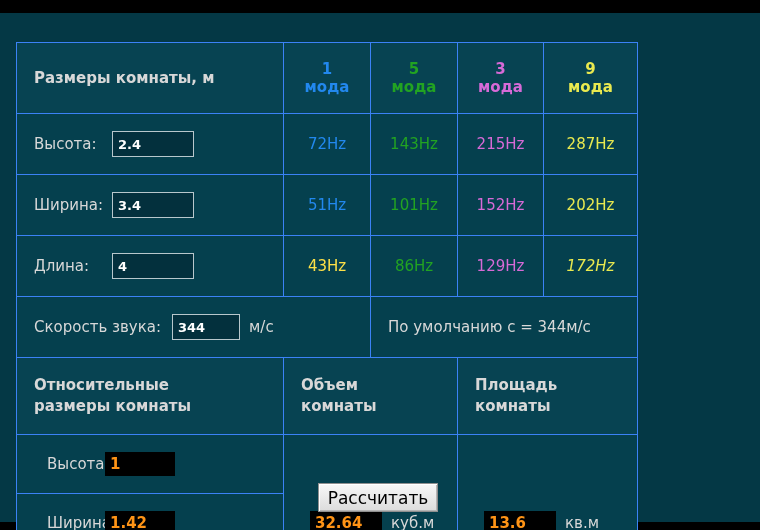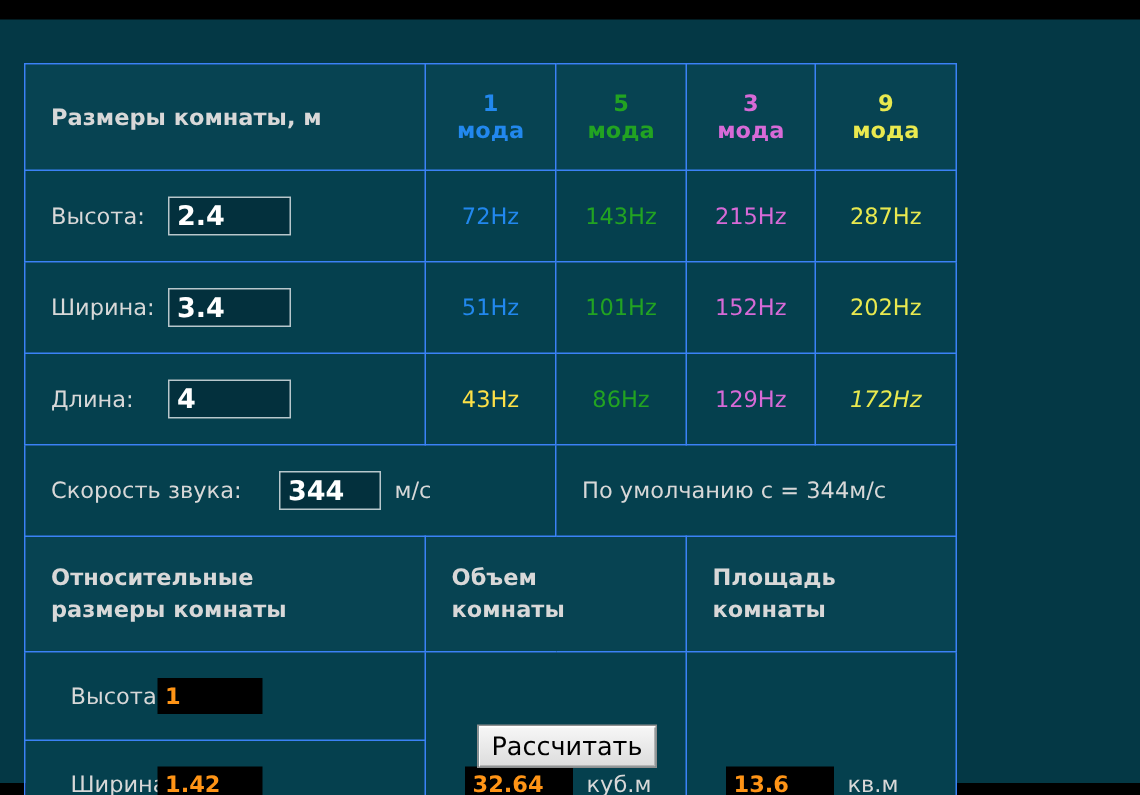--- a/index.html
+++ b/index.html
@@ -39,21 +39,21 @@
   .main-title{font-weight:bold;color:#e6e6e6;}
   td.modehdr{text-align:center;font-weight:bold;}
   td.freq{text-align:center;}
 
   .dimrow{display:flex;align-items:center;}
   .dimrow .lbl{display:inline-block;width:78px;color:#d8d8d8;}
   input.dim-input{
     width:70px;height:22px;
     background:#03303d;
     border:1px solid #b8c7cc;
-    color:#ffffff;font-weight:bold;font-size:18px;
+    color:#ffffff;font-weight:bold;font-size:13px;
     font-family:inherit;padding:1px 5px;
   }
   input.speed-input{width:56px;}
   .unit{color:#d8d8d8;margin-left:9px;}
   .note{color:#d8d8d8;}
 
   td.sechdr-cell{
     font-weight:bold;color:#e6e6e6;
     white-space:pre-line;line-height:1.4;
     padding-left:13px;
@@ -143,21 +143,21 @@
     </td>
     <td class="freq" style="color: #fde047;">43Hz</td>
     <td class="freq" style="color: rgb(34, 163, 34); margin-left: 32px;">86Hz</td>
     <td class="freq" style="color: rgb(215, 106, 215);">129Hz</td>
     <td class="freq" style="color: rgb(233, 233, 79); font-style: italic;">172Hz</td>
   </tr>
 
   <tr class="r-speed">
     <td class="lblcell" colspan="2">
       <div class="dimrow">
-        <span class="lbl" style="width:auto;margin-right:25px;">Скорость звука:</span>
+        <span class="lbl" style="width:auto;margin-right:11px;">Скорость звука:</span>
         <input class="dim-input speed-input" type="text" value="344" style="">
         <span class="unit">м/с</span>
       </div>
     </td>
     <td class="lblcell" colspan="3">
       <span class="note">По  умолчанию с = 344м/с</span>
     </td>
   </tr>
 
   <tr class="r-sechdr">

